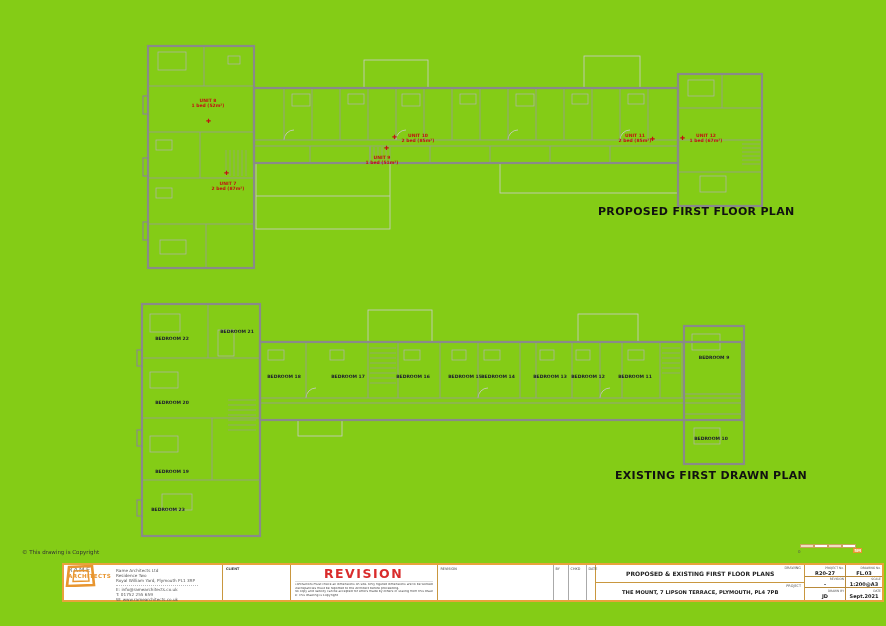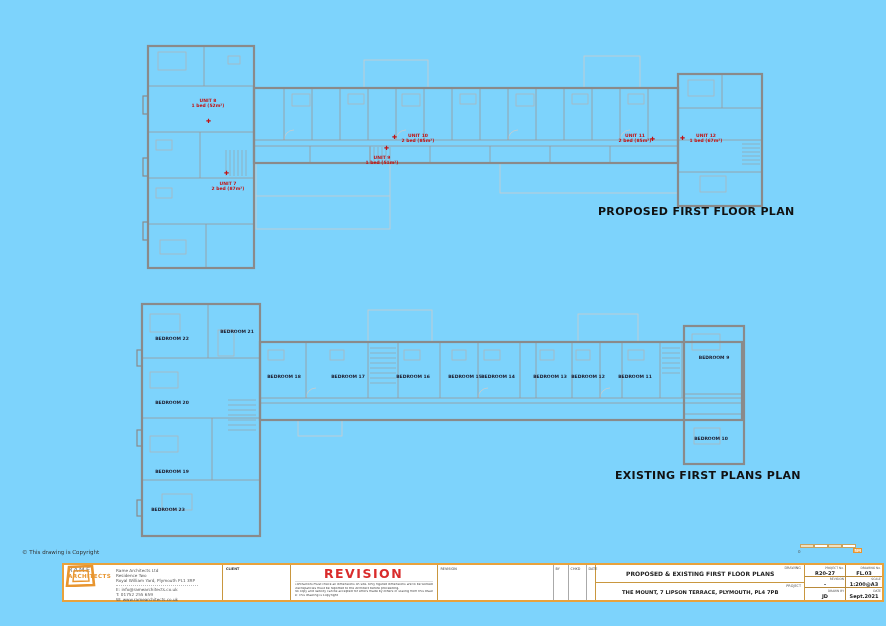--- a/index.html
+++ b/index.html
@@ -1,16 +1,16 @@
 <!DOCTYPE html>
 <html><head>
 <meta charset="utf-8">
 <style>
   html,body{margin:0;padding:0;background:#e9e9e9;}
-  #sheet{position:relative;width:886px;height:626px;background:#7dd3fc;overflow:hidden;
+  #sheet{position:relative;width:886px;height:626px;background:#84cc16;overflow:hidden;
          font-family:"DejaVu Sans","Liberation Sans",sans-serif;}
   svg{position:absolute;left:0;top:0;}
 
   .plan-title{position:absolute;font-weight:bold;font-size:11px;letter-spacing:.3px;color:#111;white-space:nowrap;}
   .room-label{position:absolute;width:34px;text-align:center;font-weight:bold;font-size:4.5px;line-height:5px;
               color:#1c1c2e;white-space:nowrap;}
   .unit-label{position:absolute;width:36px;text-align:center;font-weight:bold;font-size:4.5px;line-height:5.2px;
               color:#c11212;white-space:nowrap;}
   .cross{position:absolute;color:#c11212;font-size:6px;line-height:6px;font-weight:bold;}
 
@@ -238,21 +238,21 @@
       <rect x="143" y="96" width="5" height="18"></rect>
         <rect x="143" y="158" width="5" height="18"></rect>
       <rect x="143" y="222" width="5" height="18"></rect>
         <rect x="137" y="350" width="5" height="16"></rect>
       <rect x="137" y="430" width="5" height="16"></rect>
         <rect x="137" y="500" width="5" height="16"></rect>
     </g>
   </svg>
 
   <div class="plan-title" style="left:598px;top:205px">PROPOSED FIRST FLOOR PLAN</div>
-  <div class="plan-title" style="left:615px;top:469px">EXISTING FIRST PLANS PLAN</div>
+  <div class="plan-title" style="left:615px;top:469px">EXISTING FIRST DRAWN PLAN</div>
 
   <div class="unit-label" style="left:190px;top:98px">
     <div>UNIT 8</div>
       <div>1 bed (52m²)</div>
     </div>
   <div class="unit-label" style="left:210px;top:181px">
     <div>UNIT 7</div>
       <div>2 bed (87m²)</div>
     </div>
   <div class="unit-label" style="left:364px;top:155px">

